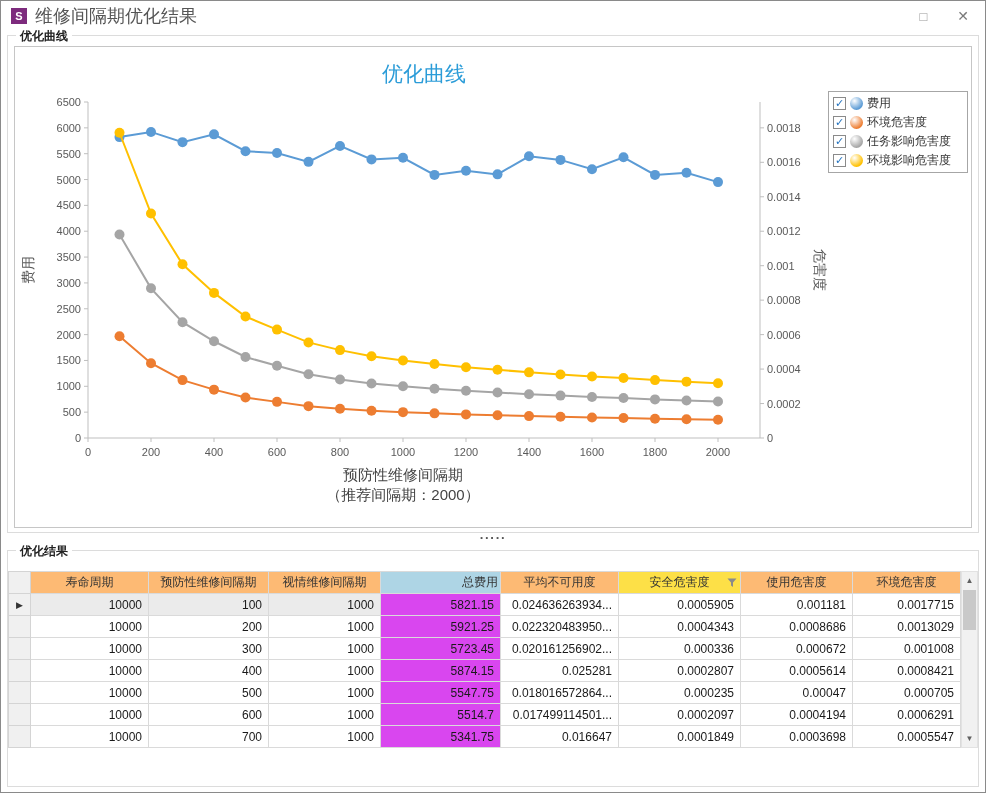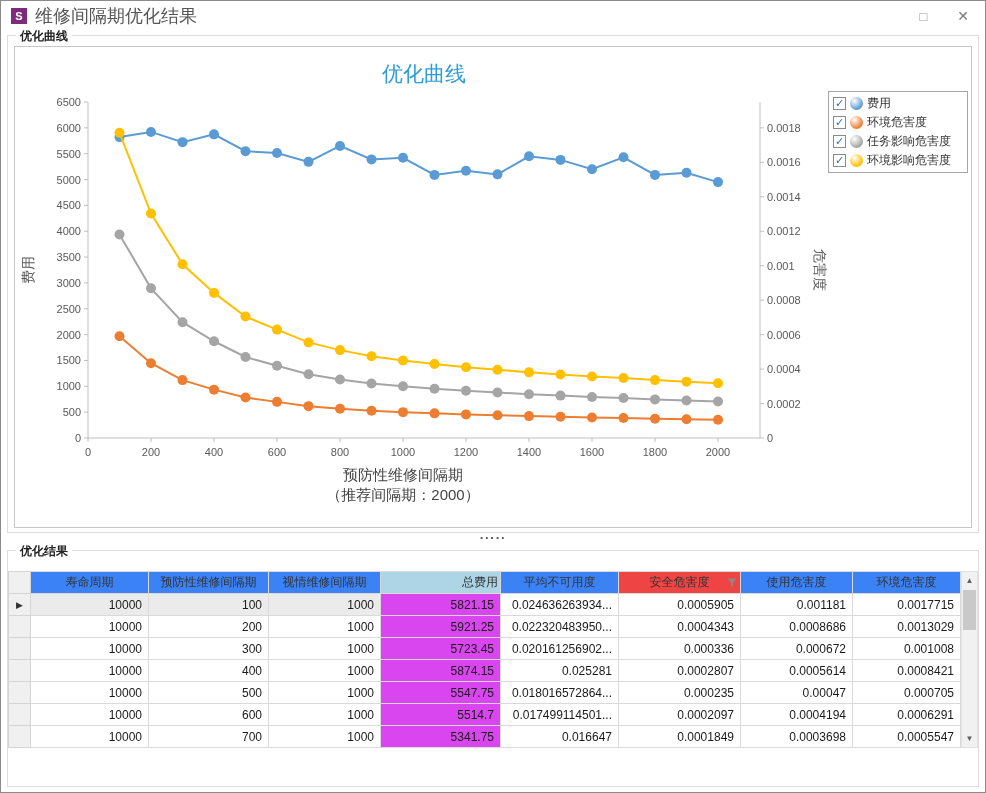--- a/index.html
+++ b/index.html
@@ -34,23 +34,23 @@
   .legend-marker{width:13px;height:13px;border-radius:50%;flex:none;}
   .legend-label{font-size:12px;color:#333;white-space:nowrap;}
   
   .splitter{height:13px;text-align:center;color:#555;font-size:13px;line-height:9px;
     letter-spacing:1px;cursor:row-resize;flex:none;font-weight:bold;}
   
   .results-group{flex:1;padding:20px 0 0 0;margin-bottom:5px;display:flex;flex-direction:column;}
   .table-wrap{display:flex;align-items:stretch;width:100%;}
   table{border-collapse:collapse;table-layout:fixed;font-size:12px;width:calc(100% - 17px);flex:none;}
   th,td{border:1px solid #dadada;height:22px;padding:0 6px 0 2px;overflow:hidden;white-space:nowrap;}
-  th{background:#3b82f6;font-weight:normal;color:#333;text-align:center;position:relative;padding:0 2px;}
+  th{background:#fdba74;font-weight:normal;color:#333;text-align:center;position:relative;padding:0 2px;}
   th.cost{background:#aed5e5;text-align:right;}
-  th.filtered{background:#ef4444;}
+  th.filtered{background:#fde047;}
   th .funnel{position:absolute;right:3px;top:6px;}
   td{text-align:right;color:#1a1a1a;background:#fff;}
   td.cost{background:#d946ef;}
   tr.selected td.dim{background:#ebebeb;}
   td.row-head,th.corner{background:#f0f0f0;border-color:#d4d4d4;padding:0;text-align:center;
     font-size:9px;color:#333;}
   
   .scrollbar{width:17px;background:#f1f1f1;border:1px solid #e2e2e2;display:flex;
     flex-direction:column;flex:none;}
   .sb-btn{height:17px;display:flex;align-items:center;justify-content:center;font-size:8px;color:#606060;}

